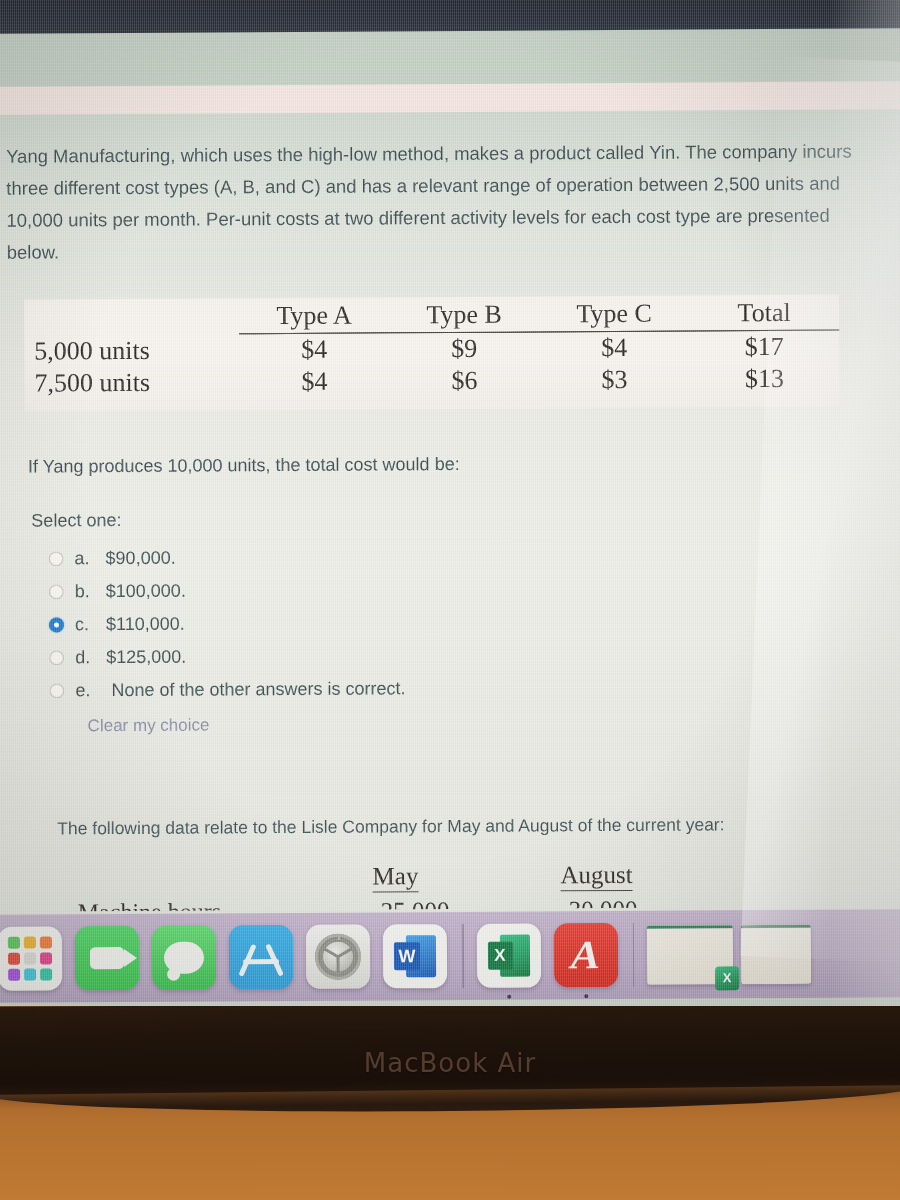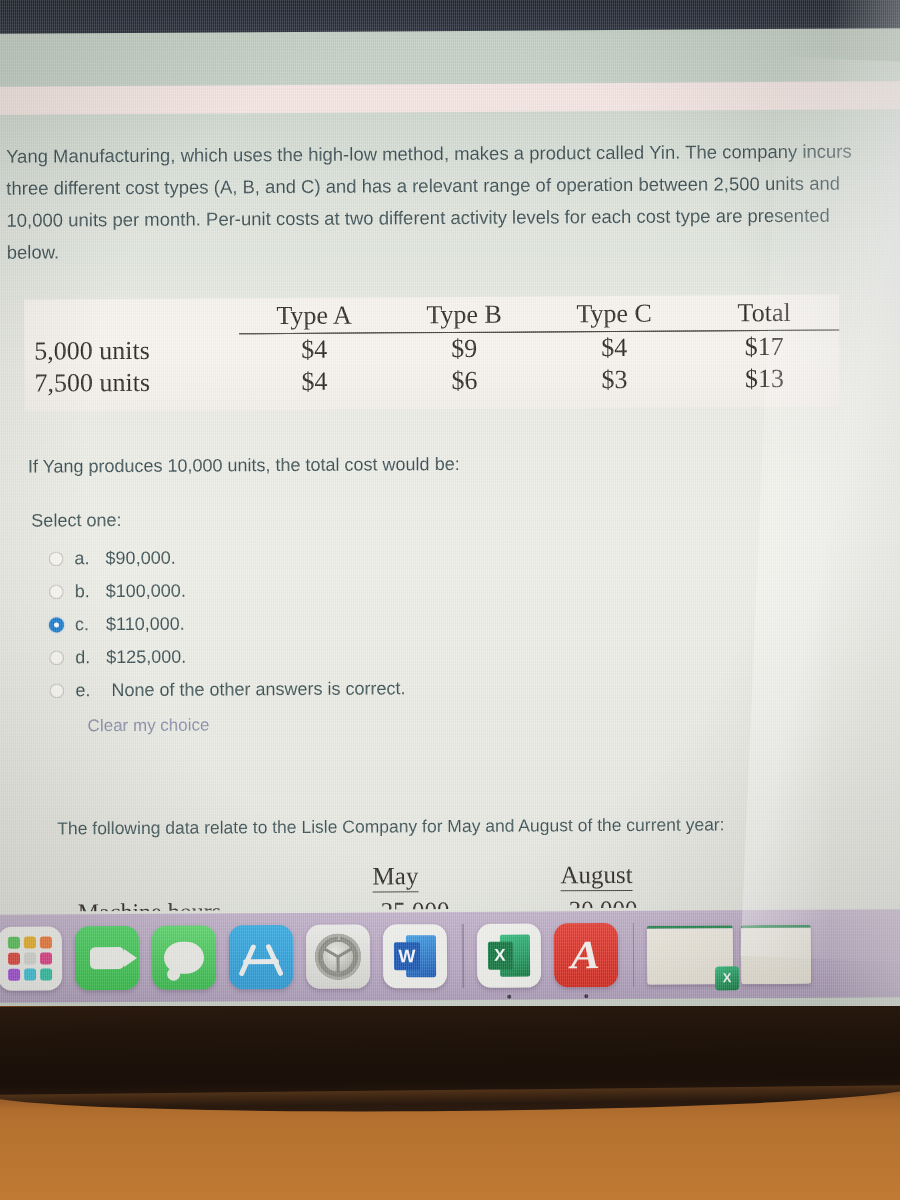--- a/index.html
+++ b/index.html
@@ -231,20 +231,21 @@
   }
 </style>
 </head>
 <body>
 
 <div class="photo">
 
   <div class="desk"></div>
   <div class="bezel-bottom"></div>
   <div class="bezel-bottom-shine"></div>
+  <div class="mba-label">MacBook Air</div>
 
   <div class="screen">
 
     <div class="chrome-dark"></div>
     <div class="band-green-1"></div>
     <div class="band-light"></div>
     <div class="page"></div>
 
     <div class="content">
 

